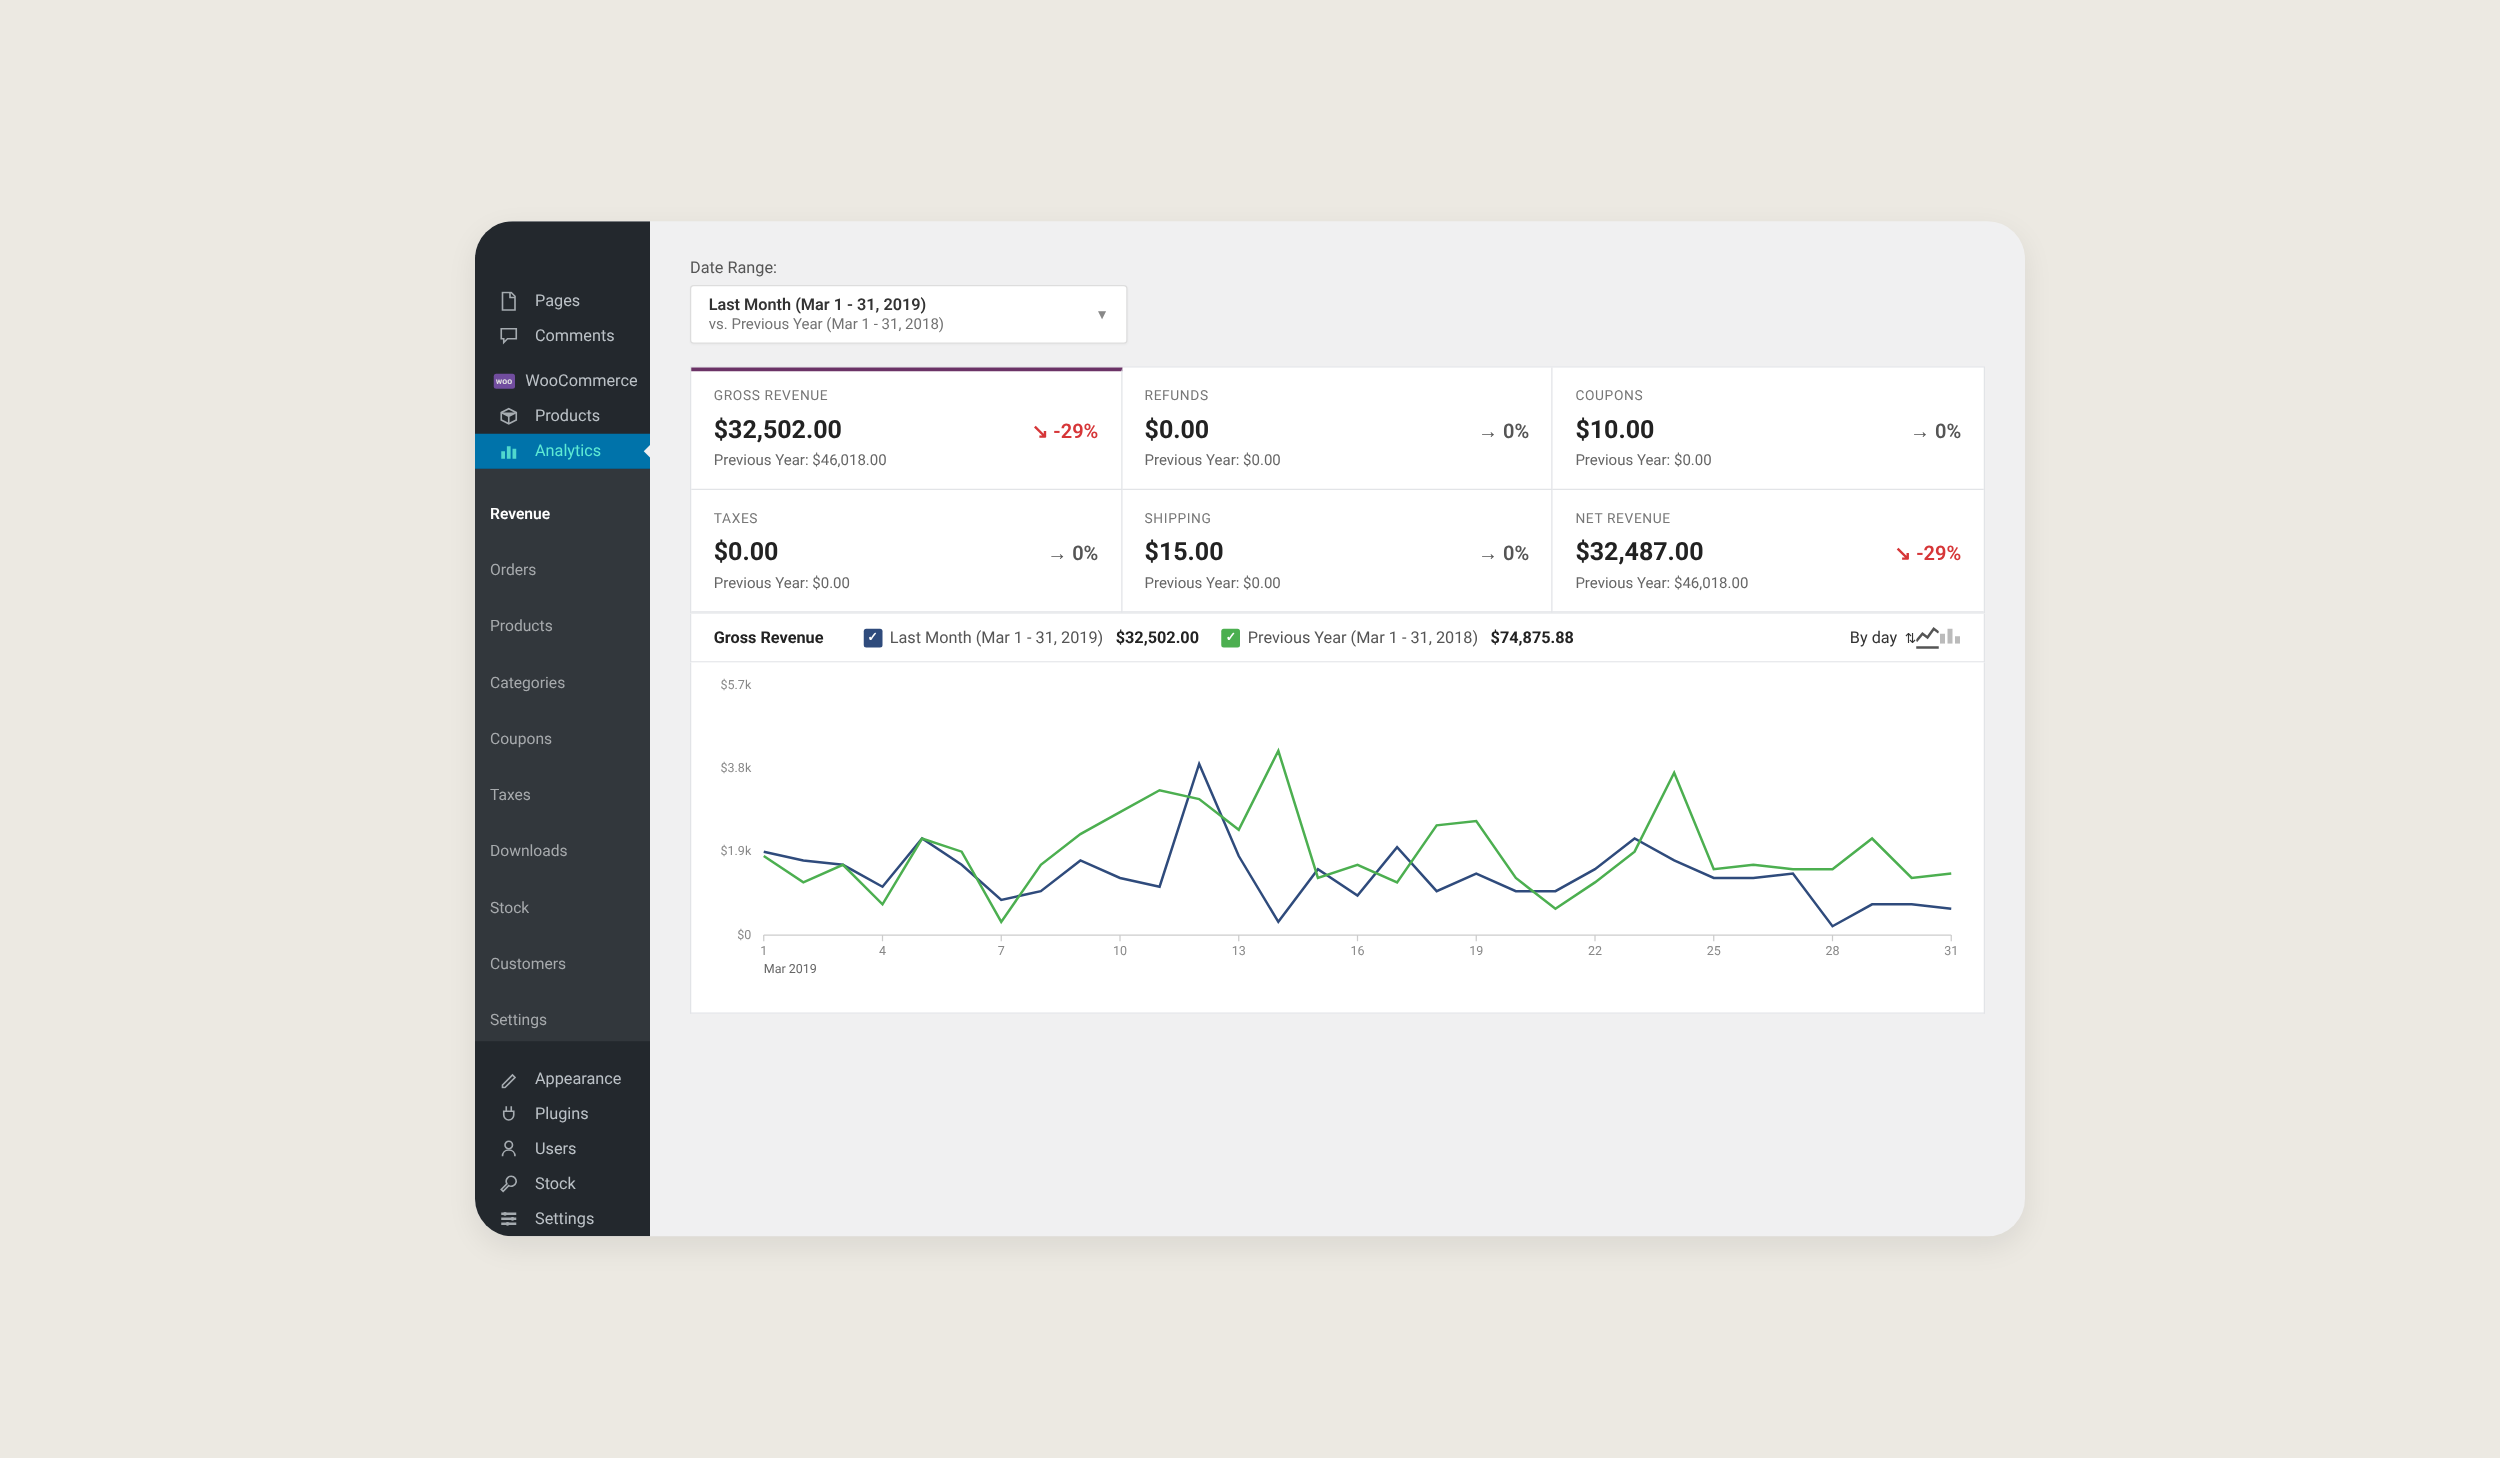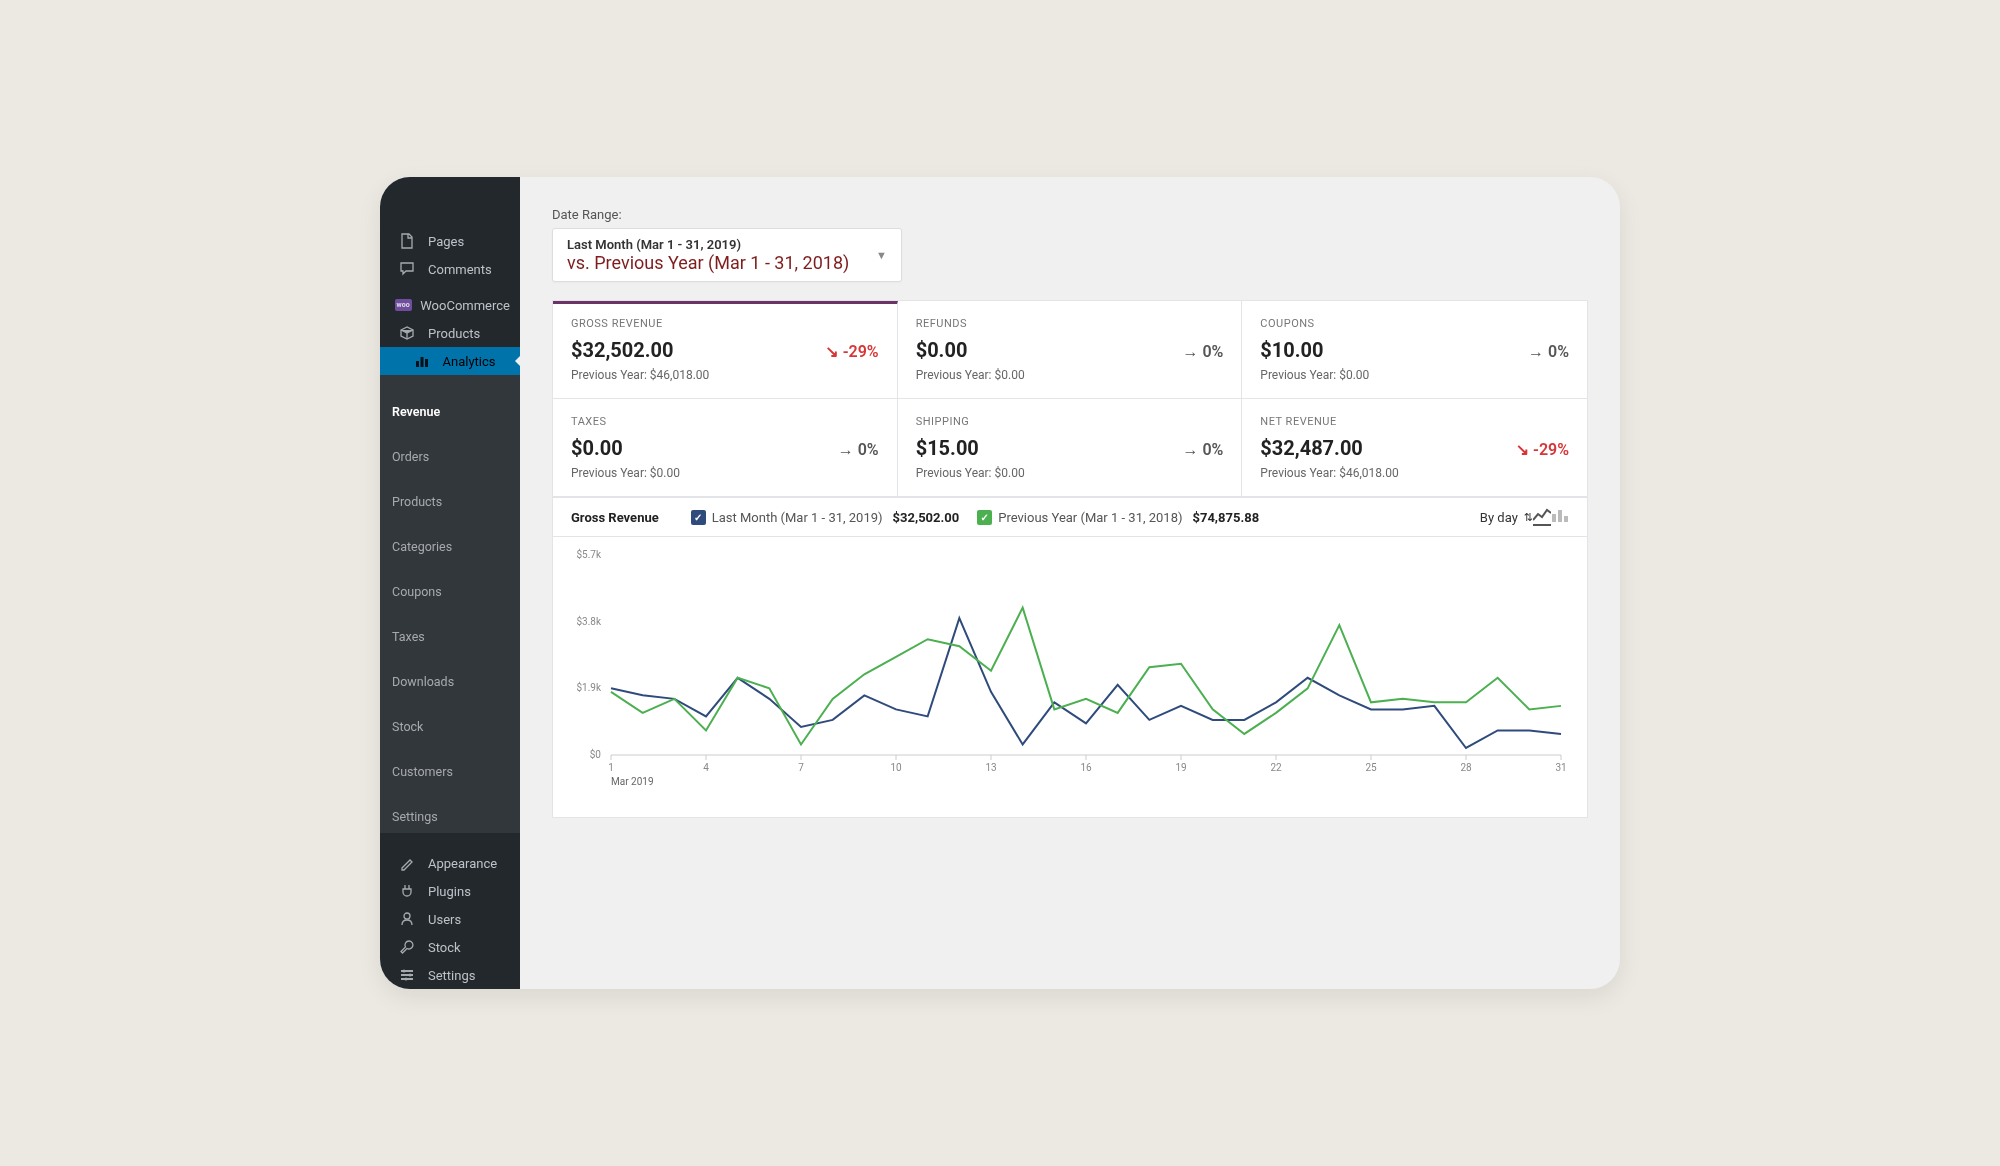--- a/index.html
+++ b/index.html
@@ -31,22 +31,21 @@
     display: flex;
     align-items: center;
     gap: 4px;
     padding: 6px 10px;
     color: #bcc2c7;
     cursor: pointer;
     position: relative;
   }
   .sidebar .nav-item.active {
     background: #0073aa;
-    color: #000000;
-    justify-content: center;
+    color: #5eead4;
   }
   .sidebar .nav-item.active::after {
     content: "";
     position: absolute;
     right: -1px;
     top: 50%;
     transform: translateY(-50%);
     border: 6px solid transparent;
     border-right-color: #f0f0f1;
   }
@@ -90,21 +89,21 @@
     border-radius: 3px;
     padding: 8px 14px;
     width: 350px;
     display: flex;
     justify-content: space-between;
     align-items: center;
     cursor: pointer;
     box-shadow: 0 1px 2px rgba(0,0,0,0.03);
   }
   .daterange-select .dr-main { font-size: 13px; font-weight: 600; color: #333; }
-  .daterange-select .dr-sub  { font-size: 18px; color: #7f1d1d; }
+  .daterange-select .dr-sub  { font-size: 12px; color: #737373; }
   .dr-chevron { color: #888; font-size: 11px; }
 
   .cards {
     margin-top: 18px;
     background: #fff;
     border: 1px solid #e2e4e7;
     display: grid;
     grid-template-columns: repeat(3, 1fr);
   }
   .card {

